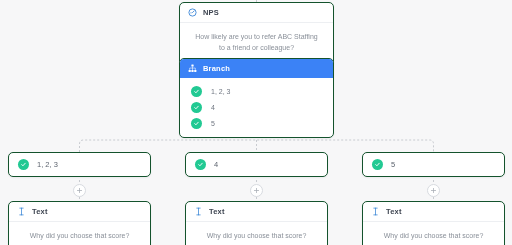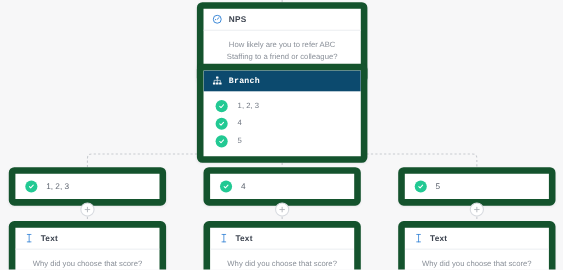--- a/index.html
+++ b/index.html
@@ -10,36 +10,35 @@
     overflow: hidden;
   }
   .canvas { position: relative; width: 512px; height: 245px; background: #f7f7f8; }
 
   .branch-svg { position: absolute; left: 0; top: 0; width: 512px; height: 245px; pointer-events: none; }
 
   
   .card {
     position: absolute;
     background: #ffffff;
-    border: 6px solid #14532d;
+    border: 1px solid #14532d;
     border-radius: 5px;
     box-shadow: 0 1px 2px rgba(16,24,40,0.05);
     overflow: hidden;
   }
   .card-head {
     display: flex;
     align-items: center;
     gap: 6px;
     padding: 5px 8px;
     border-bottom: 1px solid #edeff2;
   }
   .card-head.blue {
-    background: #0c4a6e;
+    background: #3b82f6;
     border-bottom: none;
-    font-family: Liberation Mono, monospace;
   }
   .head-label {
     font-size: 7.5px;
     color: #3d4450;
     font-weight: bold;
     letter-spacing: .2px;
   }
   .card-head.blue .head-label { color: #ffffff; }
   .card-body {
     padding: 9px 12px 11px;

